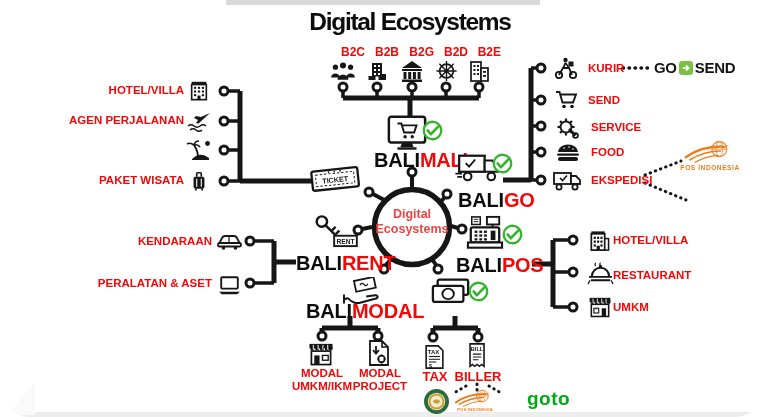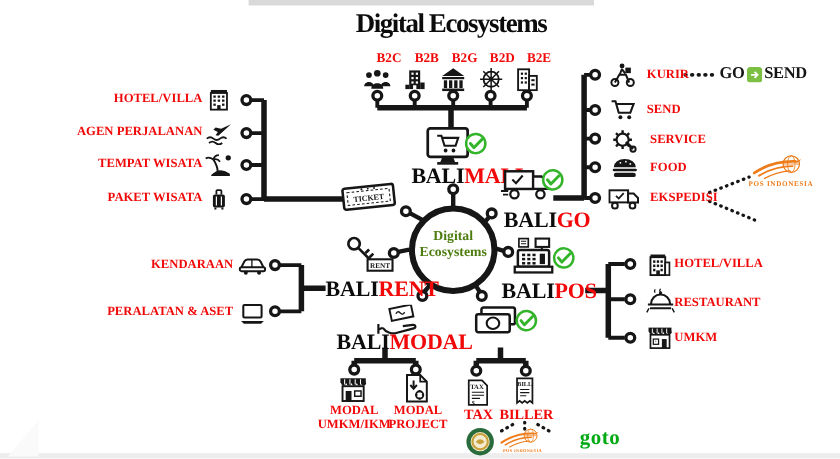--- a/index.html
+++ b/index.html
@@ -1,33 +1,33 @@
 <!DOCTYPE html>
 <html style="--label-red: #f10808; --line-black: #161616; --check-green: #33b42a; --gosend-green: #7bc043; --goto-green: #00aa13; --pos-orange: #ee7c1b; --samitra-red: #e02424; --bpd-green: #2a6b3c; --bpd-gold: #c9a13b;"><head>
 <meta charset="utf-8">
 <style>
   html,body{margin:0;padding:0;background:#fff;}
   .stage{position:relative;width:764px;height:417px;background:#fff;overflow:hidden;
-         font-family:Liberation Serif, serif;}
+         font-family:Liberation Sans, sans-serif;border-radius:29px;}
   .abs{position:absolute;}
   svg{display:block;}
   .title{position:absolute;left:300px;top:8px;width:220px;text-align:center;
          font-size:24.5px;font-weight:bold;letter-spacing:-1.3px;color:#0c0c0c;white-space:nowrap;}
   .lbl{position:absolute;color:var(--label-red,#f10808);font-weight:bold;font-size:11.5px;
        white-space:nowrap;line-height:1.1;}
   .lbl.r{text-align:right;}
   .lbl.c{text-align:center;}
   .plabel{position:absolute;font-weight:bold;font-size:20px;color:#0c0c0c;white-space:nowrap;
           text-align:right;letter-spacing:-0.2px;}
   .plabel .sfx{color:var(--label-red,#f10808);}
   .seg{position:absolute;width:44px;text-align:right;}
   .seg .slbl{color:var(--label-red,#f10808);font-weight:bold;font-size:12px;}
   .seg .sic{margin:1px auto 0;}
   .center-text{position:absolute;left:374px;top:207px;width:76px;text-align:center;
-               font-weight:bold;font-size:12.5px;line-height:1.18;color:#4d7c0f;}
+               font-weight:bold;font-size:12.5px;line-height:1.18;color:#ef4444;}
   .gosend{position:absolute;left:654px;top:59px;display:flex;align-items:center;gap:2px;
           font-weight:bold;font-size:15px;color:#151515;letter-spacing:-0.3px;}
   .poslogo{position:absolute;text-align:center;color:var(--pos-orange,#ee7c1b);font-weight:bold;}
   .poslogo .ptxt{font-size:6.5px;letter-spacing:0.6px;margin-top:-1px;}
   .poslogo.small .ptxt{font-size:4px;letter-spacing:0.3px;}
   .samitra{position:absolute;left:686px;top:190px;display:flex;align-items:flex-start;gap:3px;}
   .samitra .stxt{font-weight:bold;font-size:13px;letter-spacing:-0.3px;line-height:1;}
   .samitra .sa{color:var(--samitra-red,#e02424);}
   .samitra .mitra{color:#1a1a1a;}
   .samitra .tagline{margin-top:2px;width:56px;height:3px;
@@ -226,21 +226,20 @@
       <rect x="15.1" y="15" width="2.4" height="2.2" fill="#161616"></rect>
     <rect x="10.3" y="16.5" width="3.4" height="4.5" fill="#161616"></rect>
   </svg>
 
   <div class="lbl r" style="left:60px;top:114px;width:124px">AGEN PERJALANAN</div>
   <svg class="abs" style="left:186px;top:110px" width="26" height="22" viewBox="0 0 26 22">
     <path d="M24,3 l-9,4 -5,-1 -2,2 4,2 -2,3 2.5,0.5z" fill="#161616"></path>
     <path d="M2,16 q3,-2.5 6,0 t6,0 t6,0 M4,20 q3,-2.5 6,0 t6,0" stroke="#161616" stroke-width="1.6" fill="none"></path>
   </svg>
 
-  <div class="lbl r" style="left:60px;top:143px;width:124px">TEMPAT WISATA</div>
   <svg class="abs" style="left:186px;top:139px" width="26" height="22" viewBox="0 0 26 22">
     <path d="M6,20 q8,-8 17,-1 l0,2 -17,0z" fill="#161616"></path>
     <path d="M12,18 C12,13 10,9 8,6" stroke="#161616" stroke-width="1.8" fill="none"></path>
     <path d="M8,6 q-4,-3 -7,-1 M8,6 q1,-4 5,-4 M8,6 q4,-1 6,2" stroke="#161616" stroke-width="1.6" fill="none"></path>
     <circle cx="21.5" cy="4.5" r="2.4" fill="#161616"></circle>
   </svg>
 
   <div class="lbl r" style="left:60px;top:174px;width:124px">PAKET WISATA</div>
   <svg class="abs" style="left:189px;top:169px" width="20" height="23" viewBox="0 0 22 24">
     <rect x="5" y="8" width="12" height="13" rx="2" fill="#161616"></rect>

